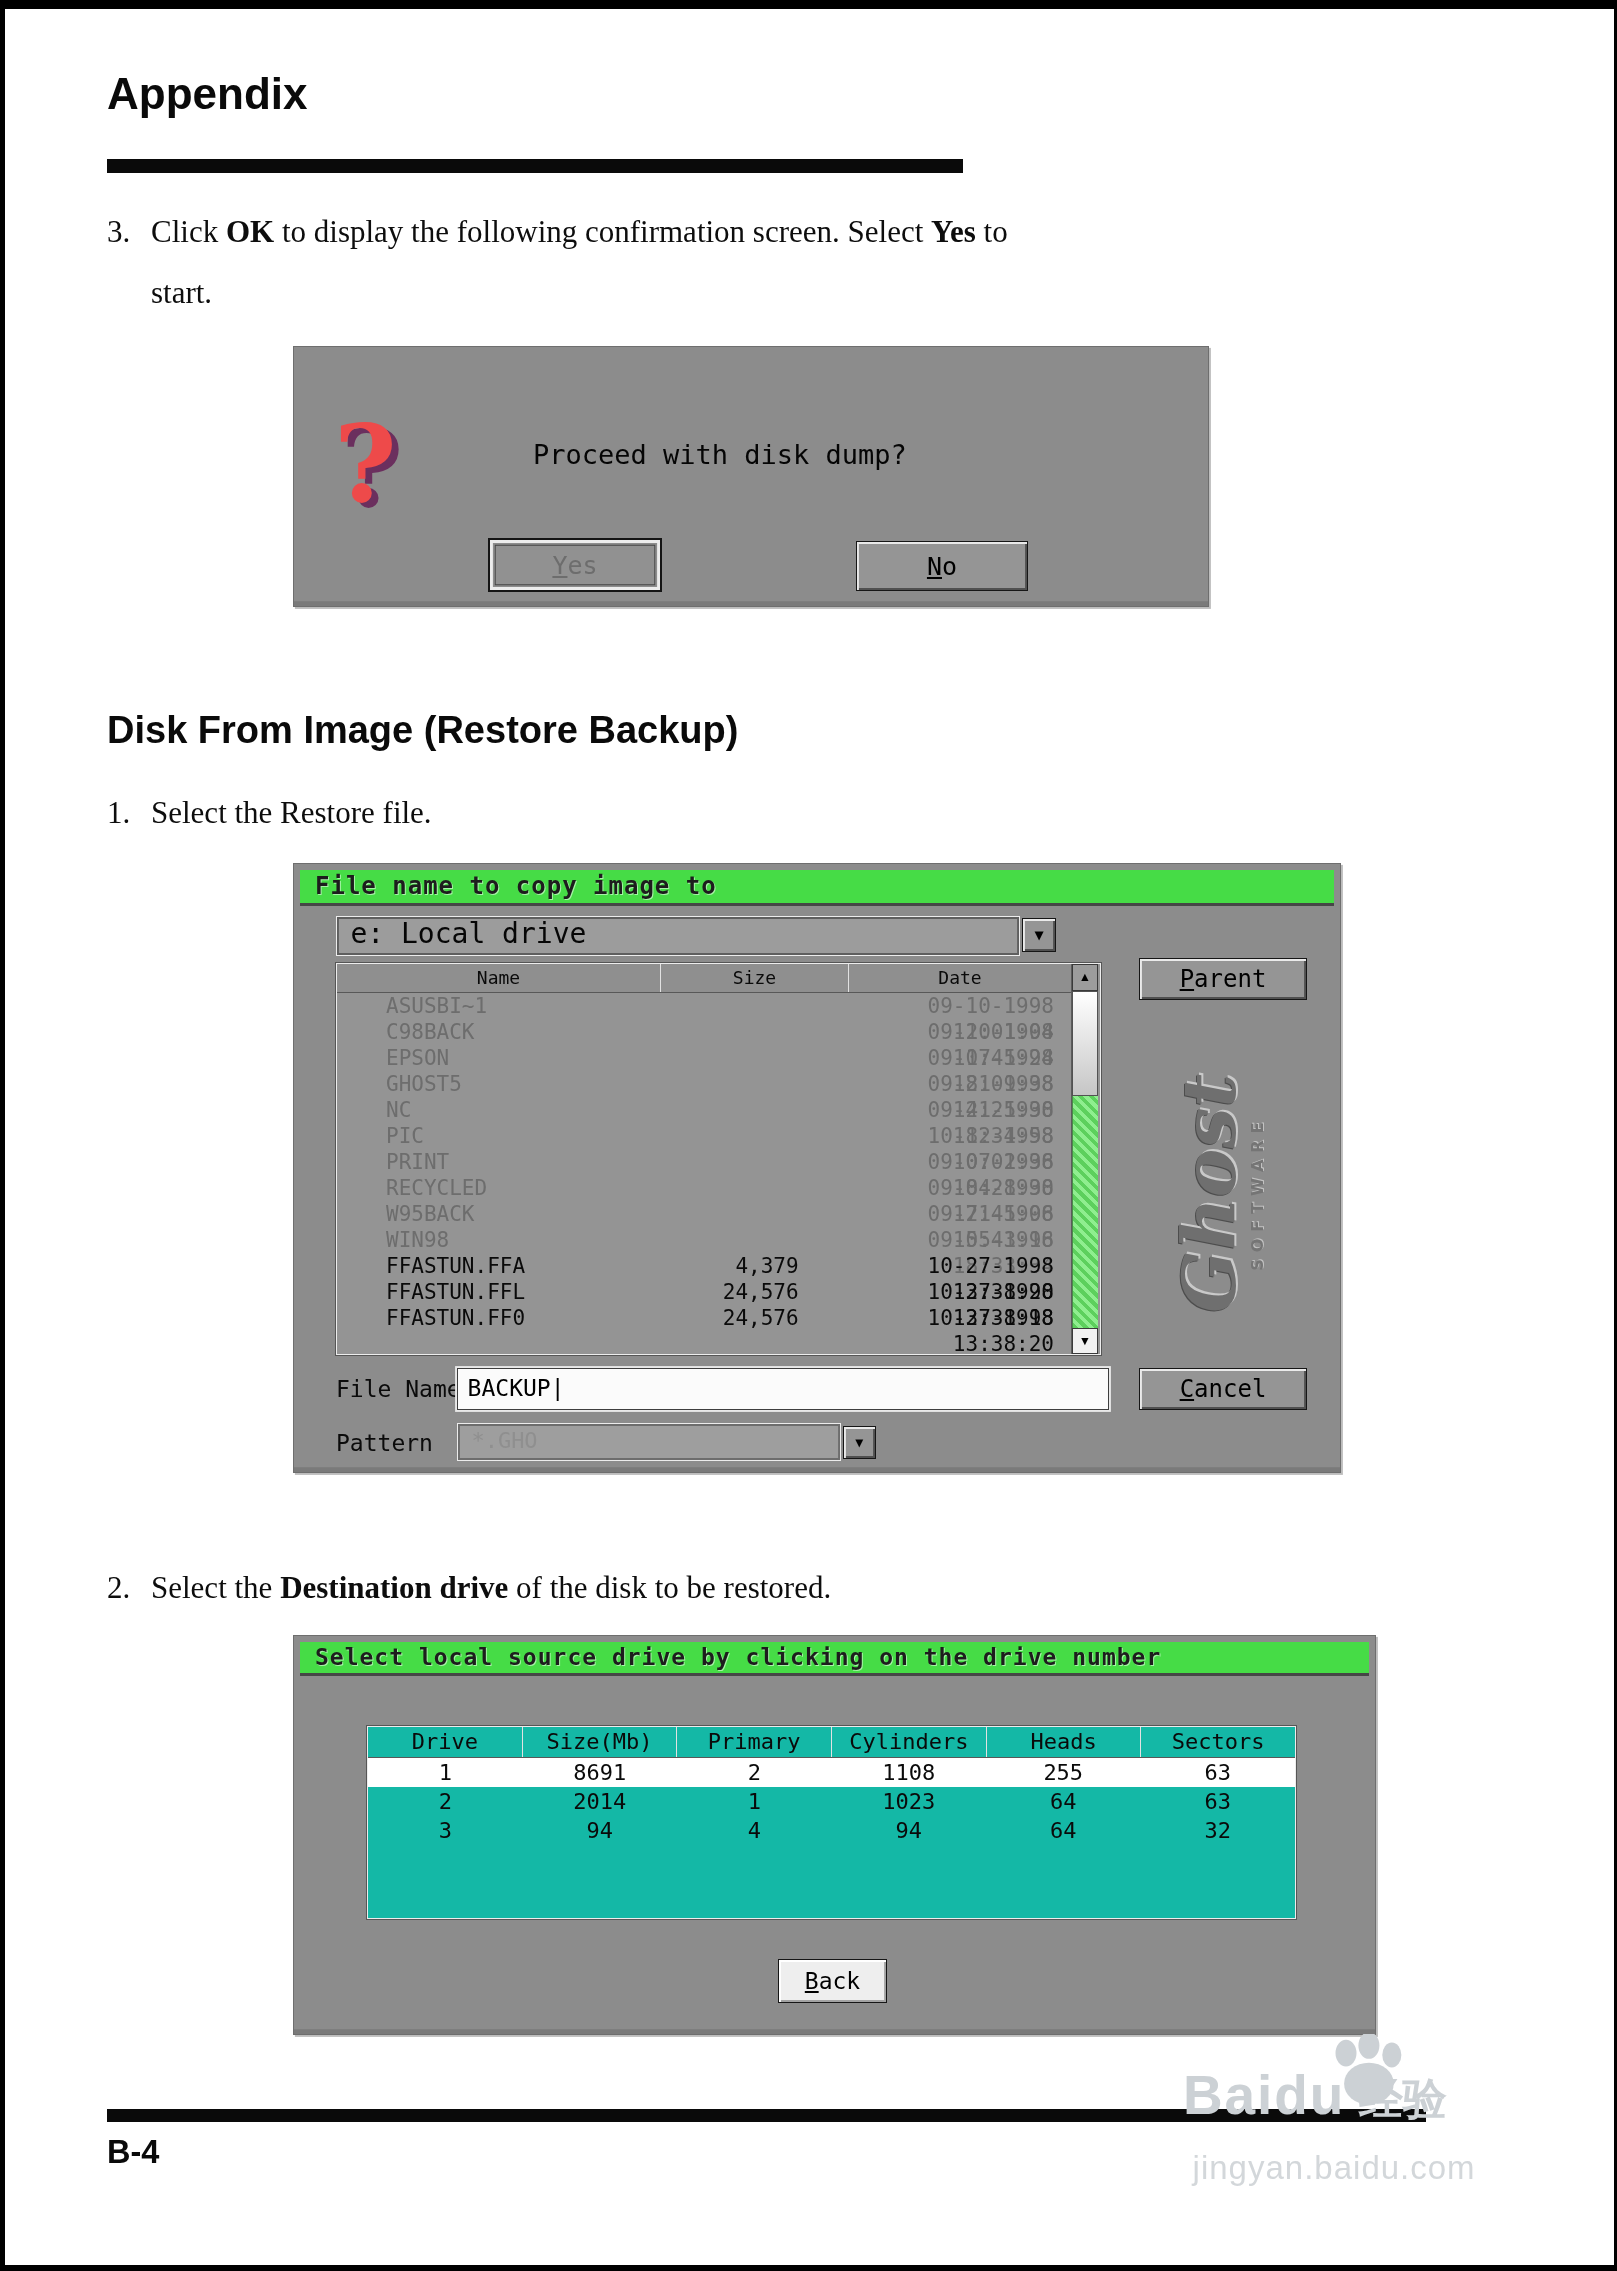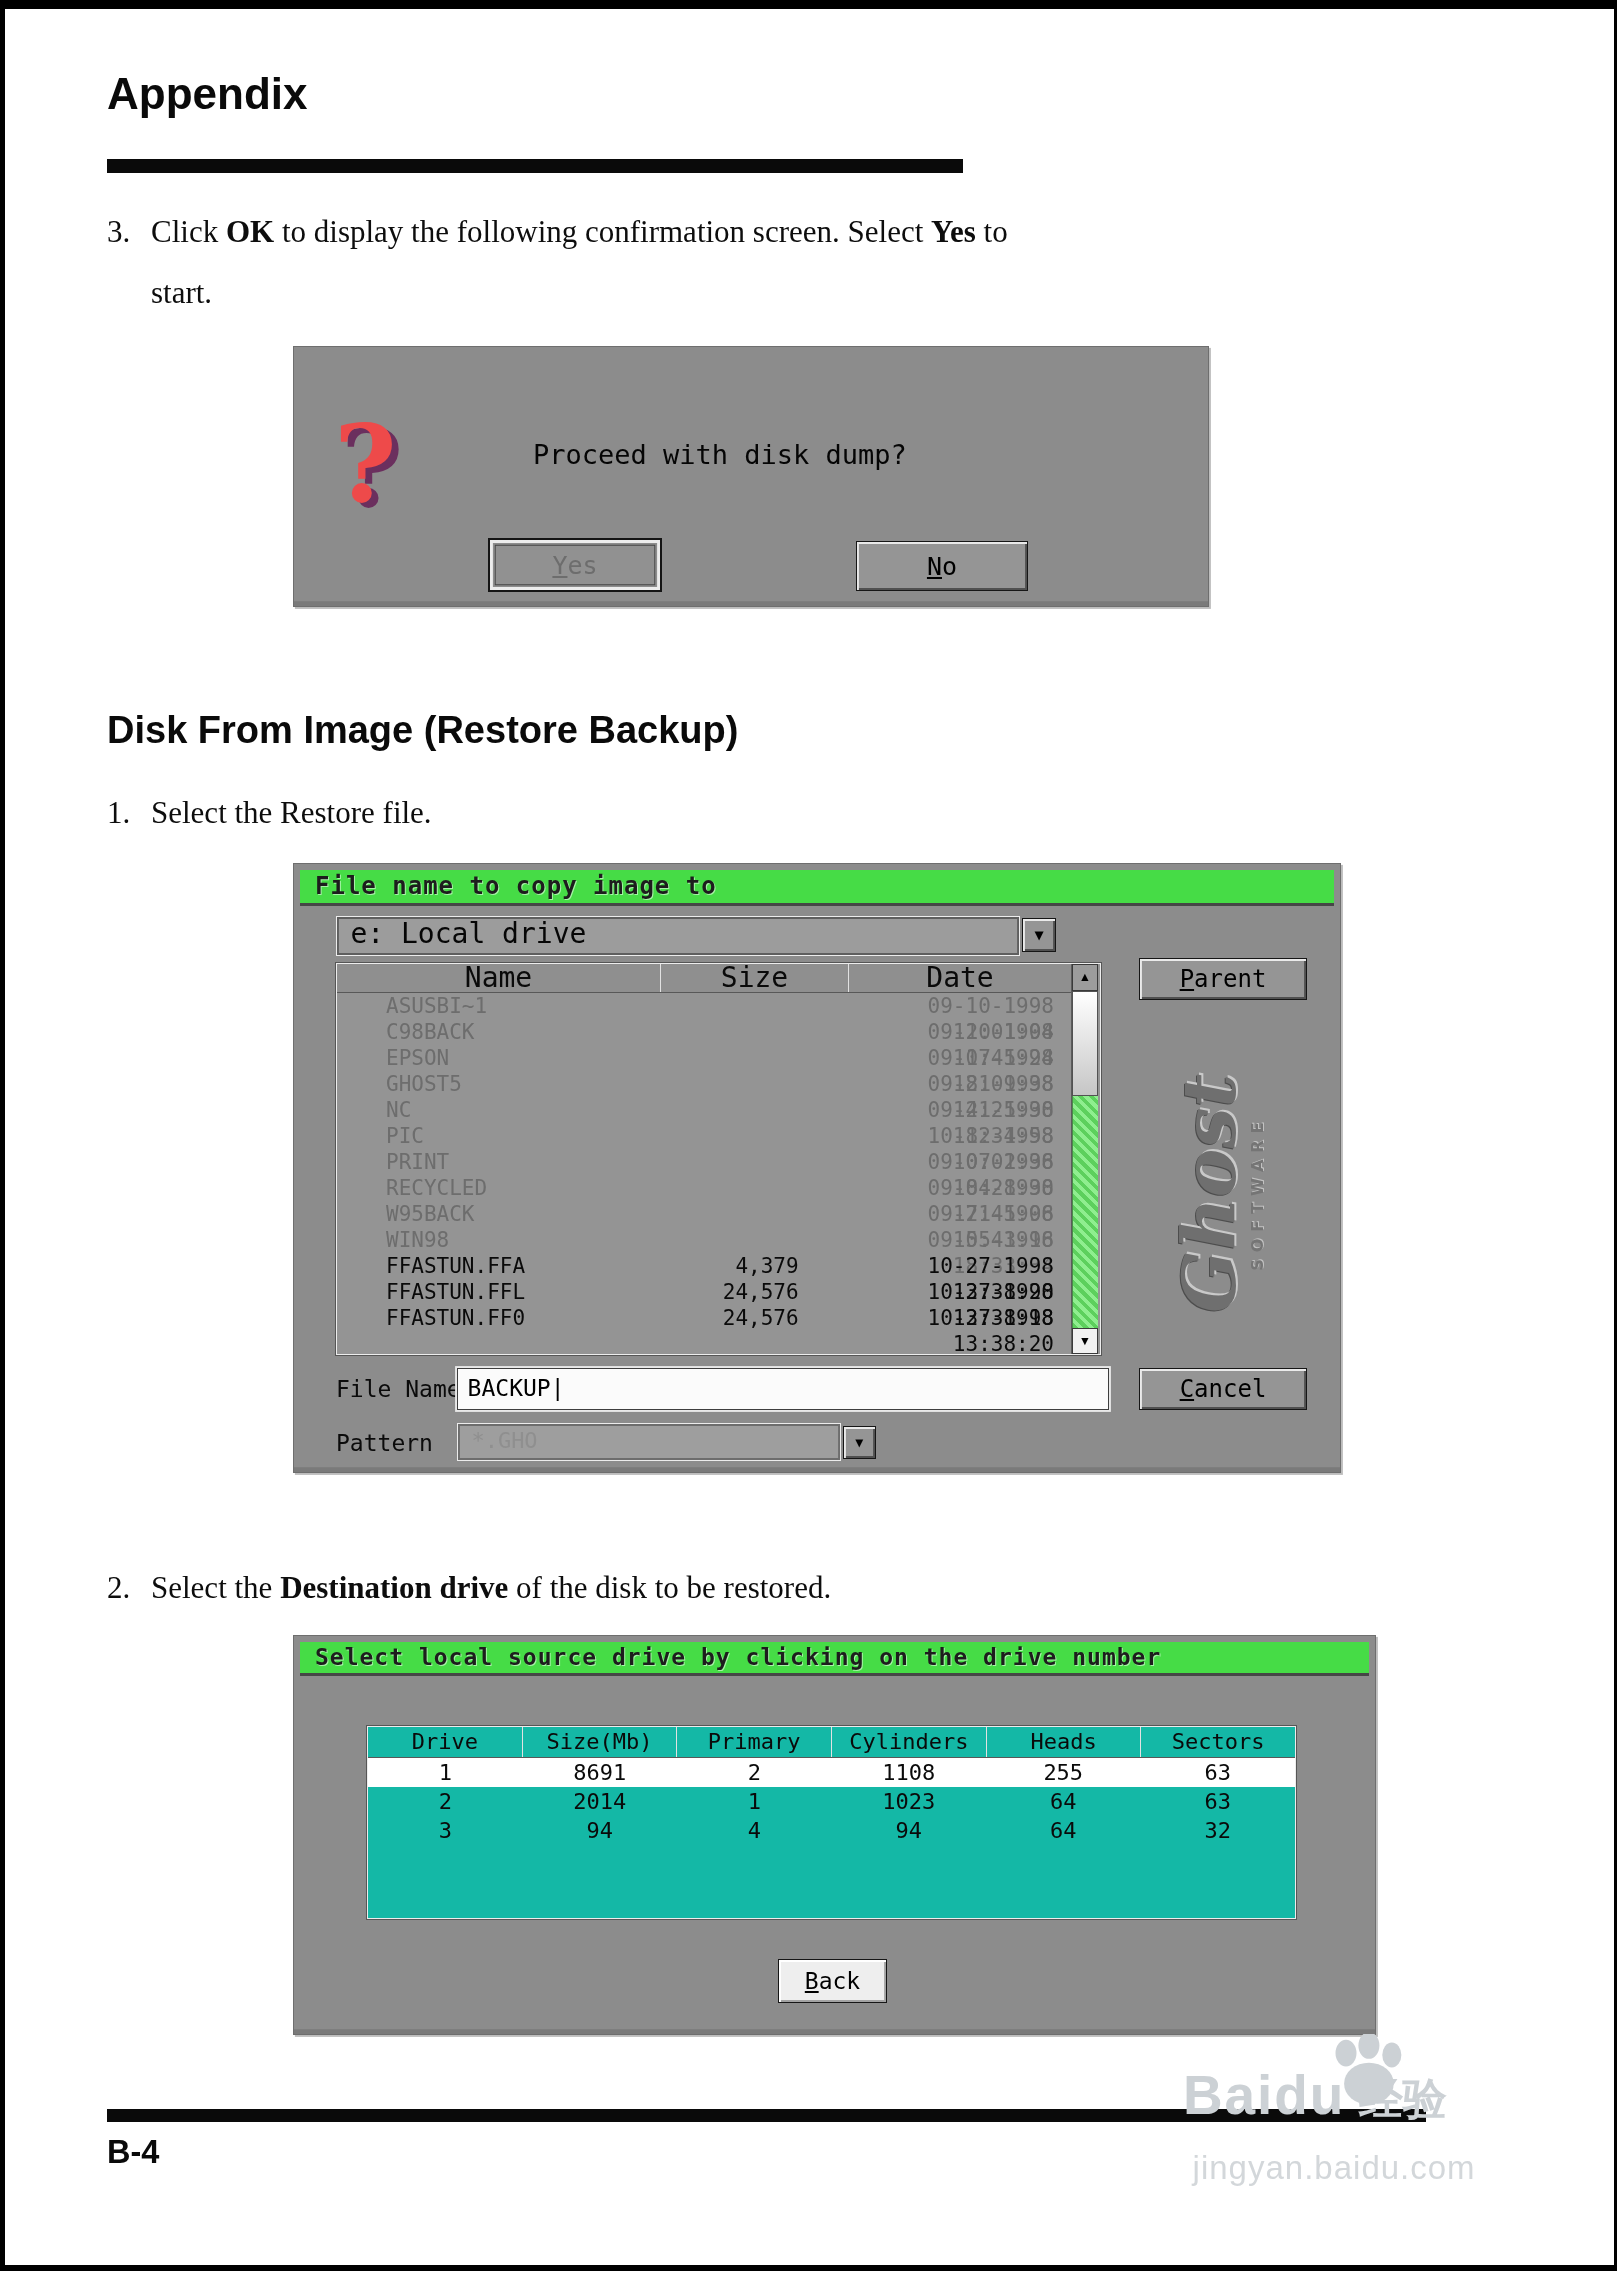--- a/index.html
+++ b/index.html
@@ -51,21 +51,21 @@
   
   #fdlg { left:293px; top:863px; width:1048px; height:610px; }
   #fdlg .titlebar { height:36px; line-height:32.5px; font-size:24px; }
   .combo { left:42px; top:52px; width:684px; height:40px; background:#9c9c9c; border:1.9px solid #ededed;
            box-shadow: inset 0 0 0 1.9px #5f5f5f; font-size:28px; color:#060606; line-height:34px; padding-left:13.4px; }
   .combo-btn { left:728px; top:54px; width:34px; height:34px; font-size:15.3px; }
   .listpanel { left:42px; top:99px; width:765px; height:392px; border:1.9px solid #ededed;
                box-shadow:0 0 0 1px #565656; background:#949494; display:flex; }
   .listmain { width:734px; display:flex; flex-direction:column; }
   .lheader { height:29px; display:flex; background:#8f8f8f; border-bottom:1.9px solid #585858;
-             font-size:28px; color:#0a0a0a; }
+             font-size:18px; color:#0a0a0a; }
   .lh { text-align:center; line-height:27px; }
   .lh0 { width:323px; } .lh1 { width:188px; border-left:1.9px solid #e2e2e2; } .lh2 { width:223px; border-left:1.9px solid #e2e2e2; }
   .flist-row { height:26px; display:flex; font-family:"DejaVu Sans Mono", monospace; font-size:21px; color:#0a0a0a; line-height:26px; }
   .flist-row.dim { color:#6d6d6d; }
   .fcol.c0 { width:323px; padding-left:35px;margin-left:14px; }
   .fcol.c1 { width:188px; text-align:right; padding-right:54px; }
   .fcol.c2 { width:223px; text-align:right; padding-right:17px; }
   .scrollbar { width:27px; display:flex; flex-direction:column; border-left:1px solid #5c5c5c; }
   .sb-btn { height:27px; background:#9c9c9c; border:1px solid #3a3a3a; font-size:12.4px; display:flex; align-items:center; justify-content:center; color:#000; }
   .sb-btn.down { background:#f1f1f1; height:26px; }

